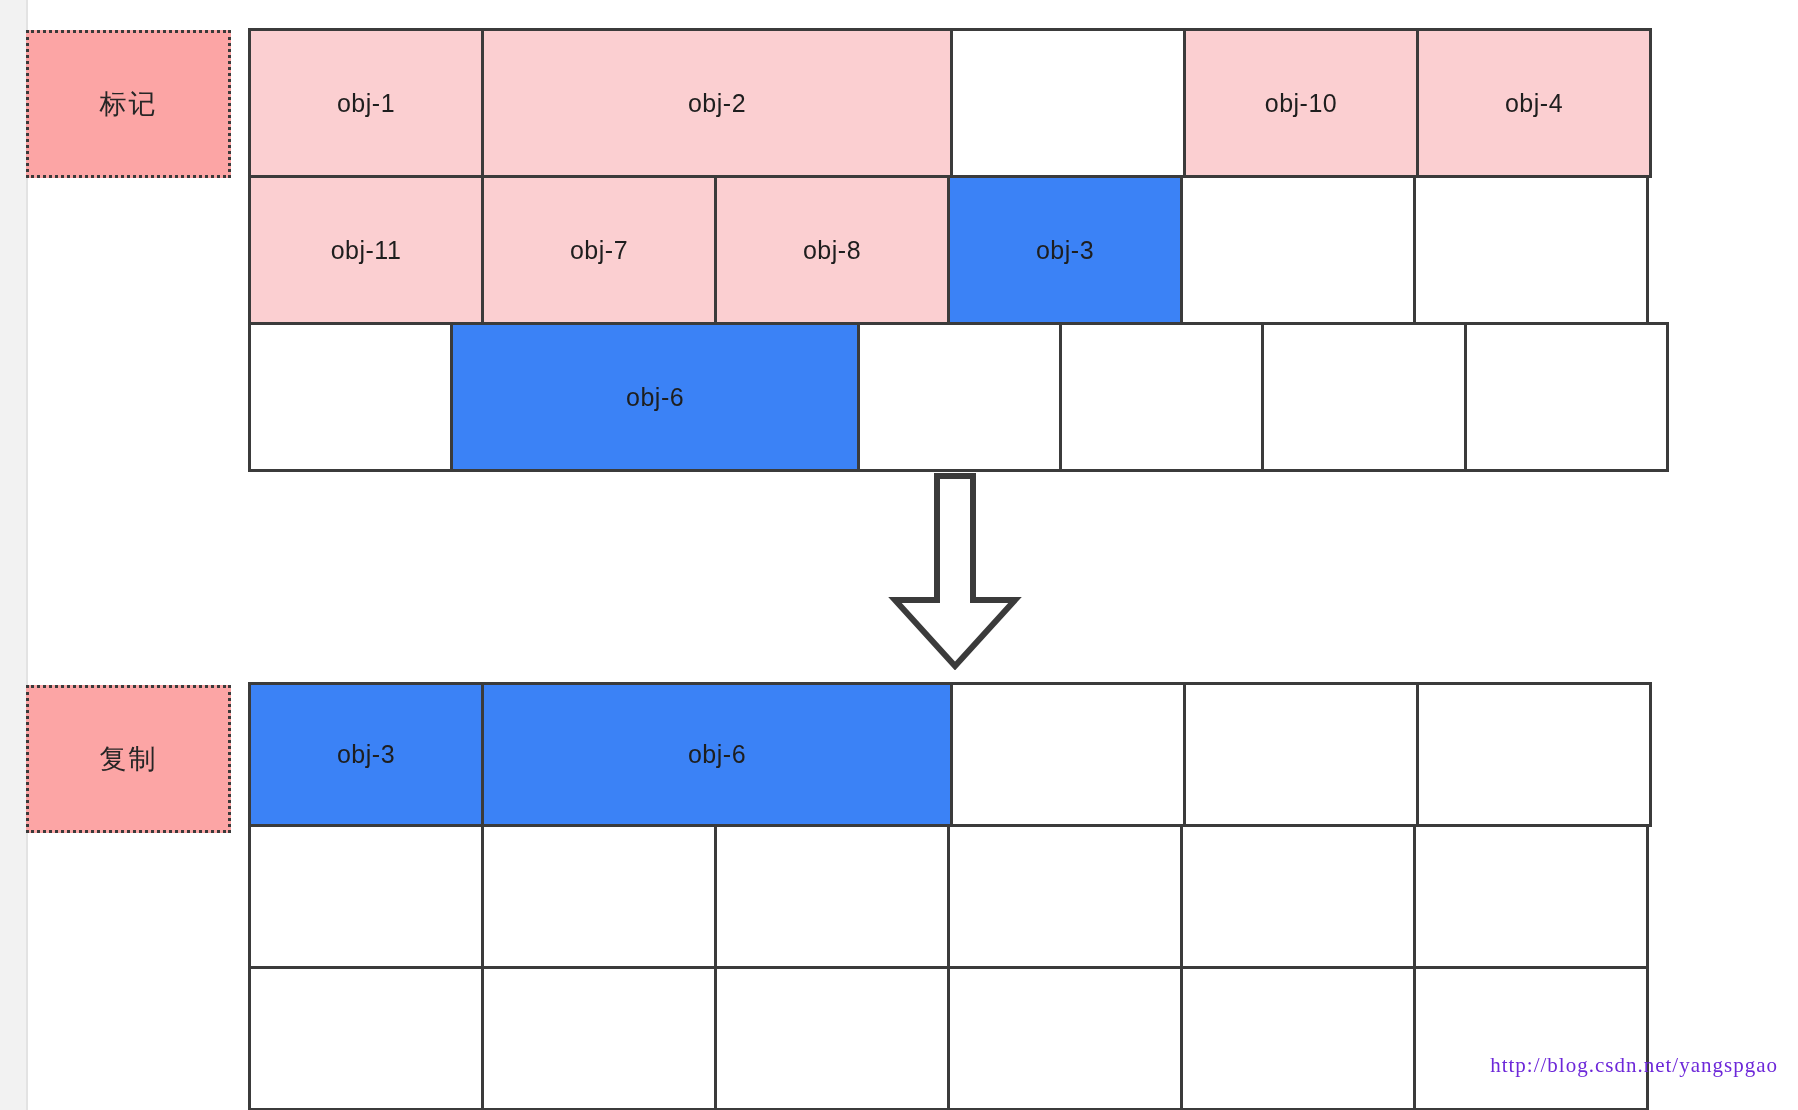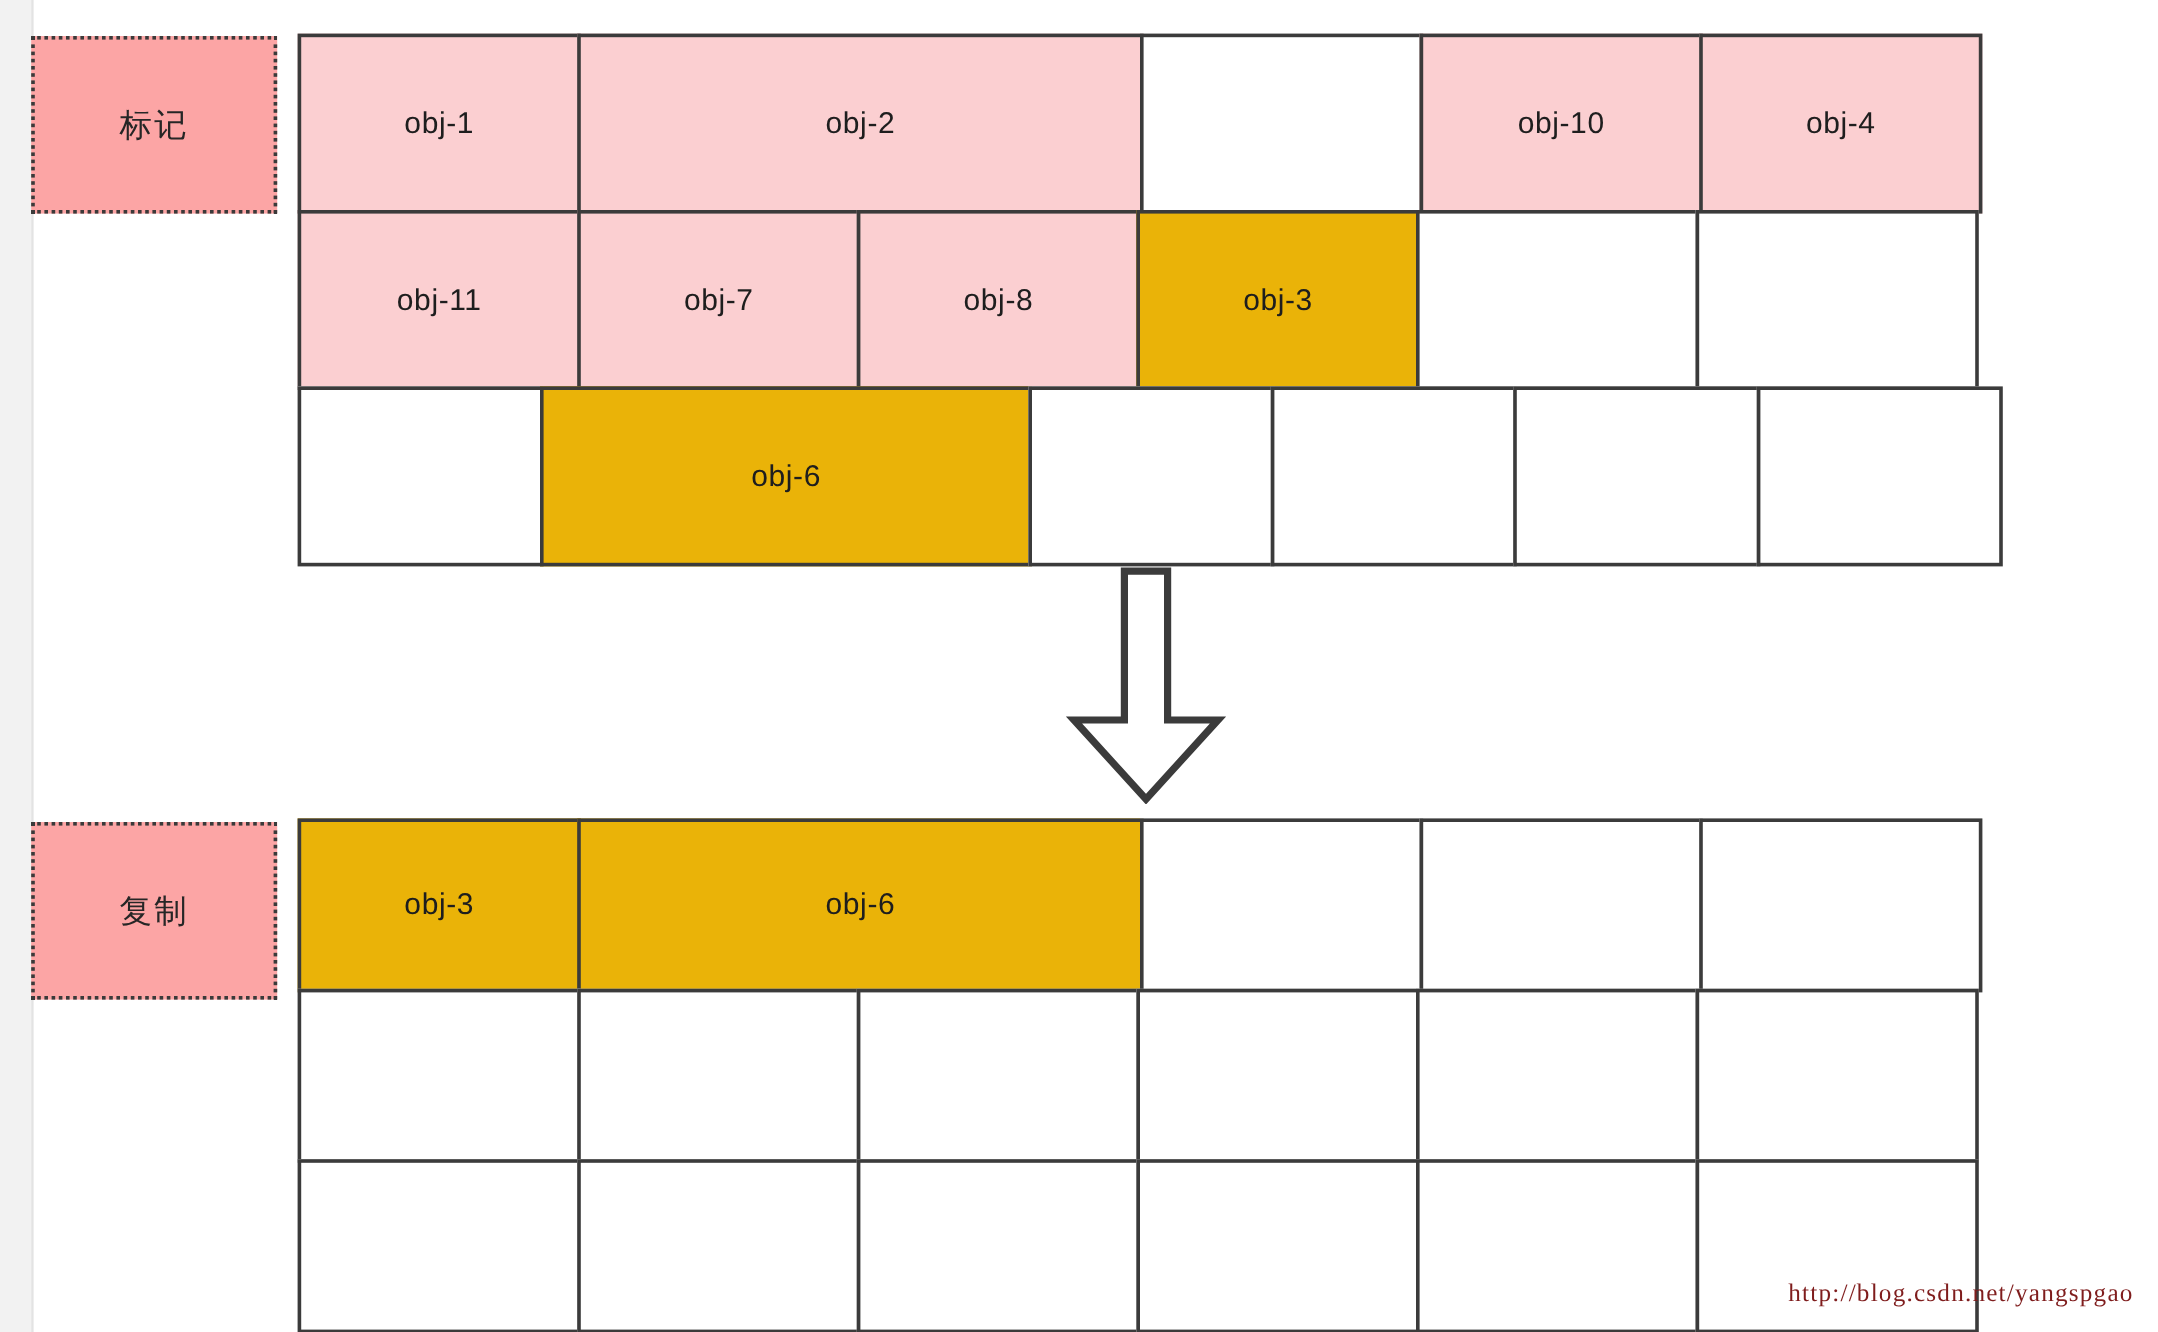--- a/index.html
+++ b/index.html
@@ -67,21 +67,21 @@
     background: #ffffff;
     display: flex;
     align-items: center;
     justify-content: center;
     font-size: 25px;
     color: #1e1e1e;
     letter-spacing: 0.5px;
     font-family: "Liberation Sans", "DejaVu Sans", sans-serif;
   }
   .cell.marked  { background: #fbcfd1; }
-  .cell.copied  { background: #eab308; }
+  .cell.copied  { background: #3b82f6; }
   .cell.empty   { background: #ffffff; }
 
   
   #grid-top { left: 248px; top: 28px; width: 1418px; height: 440px; }
   #grid-top .grid-row { height: 147px; }
 
   
   #grid-bottom { left: 248px; top: 682px; width: 1418px; height: 425px; }
   #grid-bottom .grid-row { height: 142px; }
 
@@ -91,24 +91,24 @@
     left: 885px;
     top: 472px;
     width: 140px;
     height: 198px;
   }
 
   
   #watermark {
     position: absolute;
     right: 20px;
-    bottom: 20px;
+    bottom: 32px;
     font-family: "Liberation Serif", "DejaVu Serif", serif;
     font-size: 21px;
-    color: #7f1d1d;
+    color: #6d28d9;
     letter-spacing: 1px;
     white-space: nowrap;
   }
 </style>
 </head>
 <body>
 
 <div id="page-gutter"></div>
 <div id="gutter-edge"></div>
 

